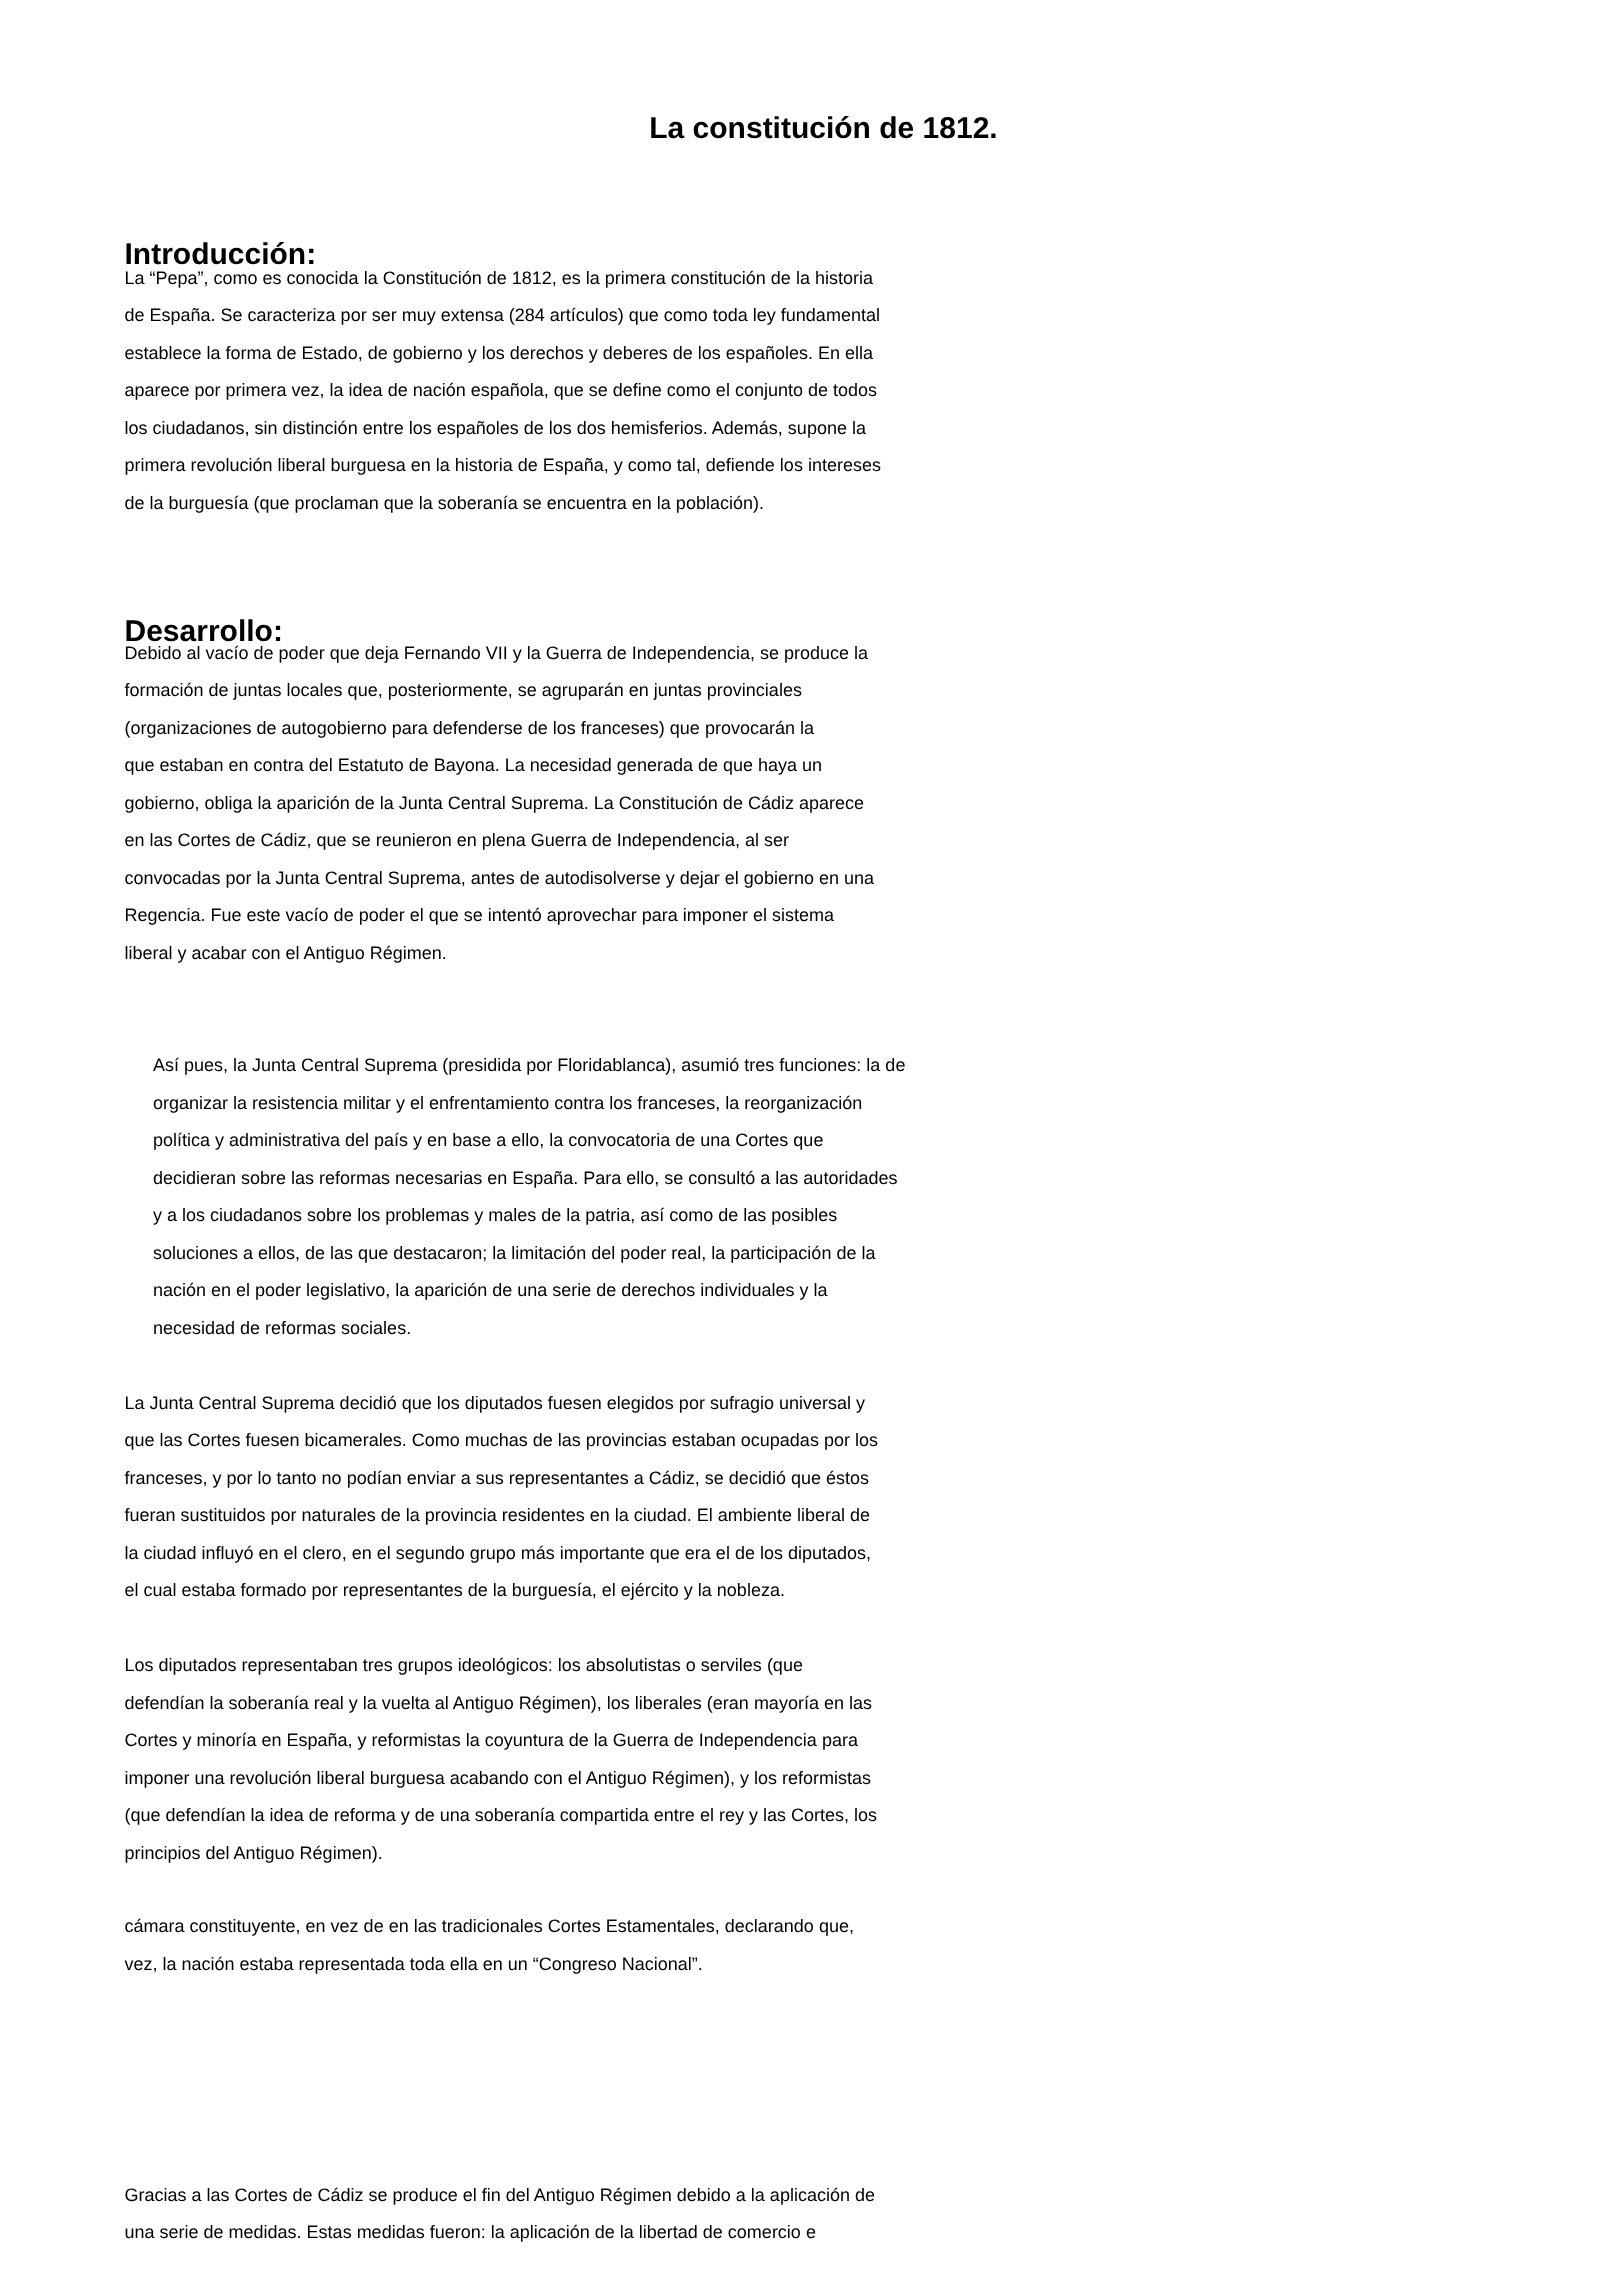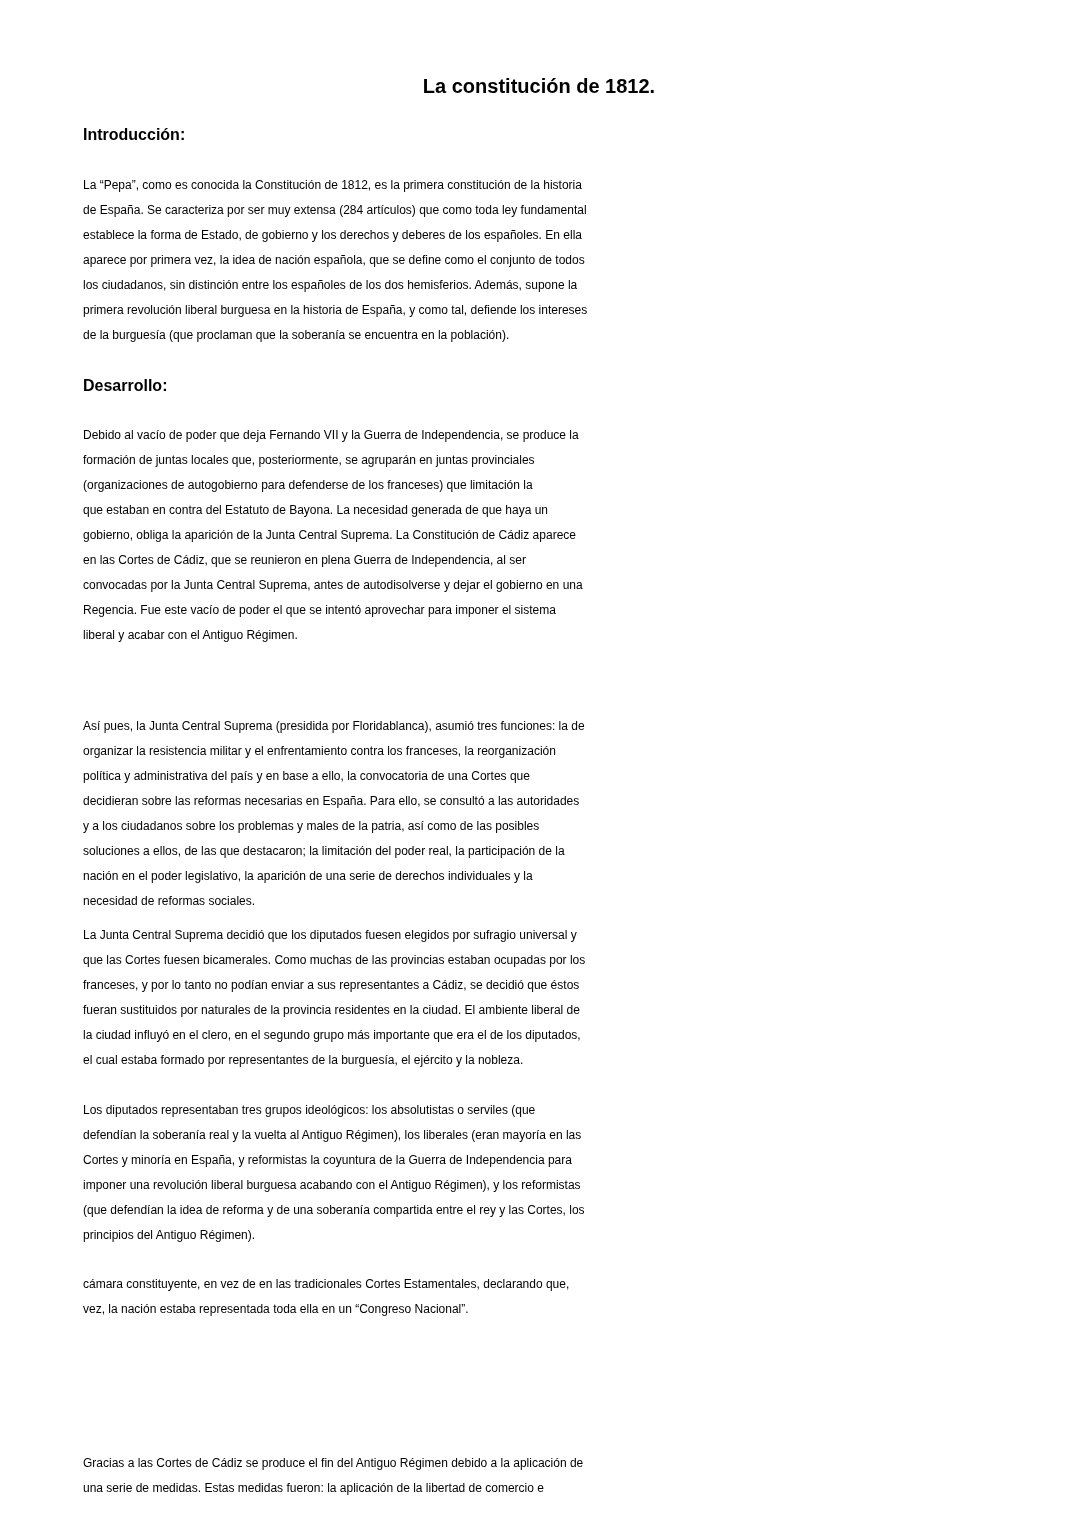--- a/index.html
+++ b/index.html
@@ -17,35 +17,36 @@
     }
     .page {
       position: absolute;
       left: 83px;
       top: 0;
       width: 920px;
     }
     .title {
       position: absolute;
       top: 74px;
-      left: 0;
+      left: 10px;
       width: 912px;
       text-align: center;
       font-weight: bold;
       font-size: 20px;
       line-height: 25px;
       white-space: nowrap;
     }
     .heading {
       position: absolute;
       left: 0;
       font-weight: bold;
-      font-size: 16px;
+      font-size: 20px;
       line-height: 25px;
       white-space: nowrap;
+      margin-top: 36px;
     }
     .para {
       position: absolute;
       left: 0;
       width: 920px;
       font-size: 12px;
       line-height: 25px;
     }
     .line {
       display: block;
@@ -70,30 +71,30 @@
     <span class="line">los ciudadanos, sin distinción entre los españoles de los dos hemisferios. Además, supone la</span>
     <span class="line">primera revolución liberal burguesa en la historia de España, y como tal, defiende los intereses</span>
     <span class="line">de la burguesía (que proclaman que la soberanía se encuentra en la población).</span>
   </div>
 
   <div class="heading" style="top:373px;">Desarrollo:</div>
 
   <div class="para" style="top:423px;">
     <span class="line">Debido al vacío de poder que deja Fernando VII y la Guerra de Independencia, se produce la</span>
     <span class="line">formación de juntas locales que, posteriormente, se agruparán en juntas provinciales</span>
-    <span class="line">(organizaciones de autogobierno para defenderse de los franceses) que limitación la</span>
+    <span class="line">(organizaciones de autogobierno para defenderse de los franceses) que provocarán la</span>
     <span class="line">que estaban en contra del Estatuto de Bayona. La necesidad generada de que haya un</span>
     <span class="line">gobierno, obliga la aparición de la Junta Central Suprema. La Constitución de Cádiz aparece</span>
     <span class="line">en las Cortes de Cádiz, que se reunieron en plena Guerra de Independencia, al ser</span>
     <span class="line">convocadas por la Junta Central Suprema, antes de autodisolverse y dejar el gobierno en una</span>
     <span class="line">Regencia. Fue este vacío de poder el que se intentó aprovechar para imponer el sistema</span>
     <span class="line">liberal y acabar con el Antiguo Régimen.</span>
   </div>
 
-  <div class="para" style="top:714px;">
+  <div class="para" style="top:698px;margin-left:19px;">
     <span class="line">Así pues, la Junta Central Suprema (presidida por Floridablanca), asumió tres funciones: la de</span>
     <span class="line">organizar la resistencia militar y el enfrentamiento contra los franceses, la reorganización</span>
     <span class="line">política y administrativa del país y en base a ello, la convocatoria de una Cortes que</span>
     <span class="line">decidieran sobre las reformas necesarias en España. Para ello, se consultó a las autoridades</span>
     <span class="line">y a los ciudadanos sobre los problemas y males de la patria, así como de las posibles</span>
     <span class="line">soluciones a ellos, de las que destacaron; la limitación del poder real, la participación de la</span>
     <span class="line">nación en el poder legislativo, la aparición de una serie de derechos individuales y la</span>
     <span class="line">necesidad de reformas sociales.</span>
   </div>
 

